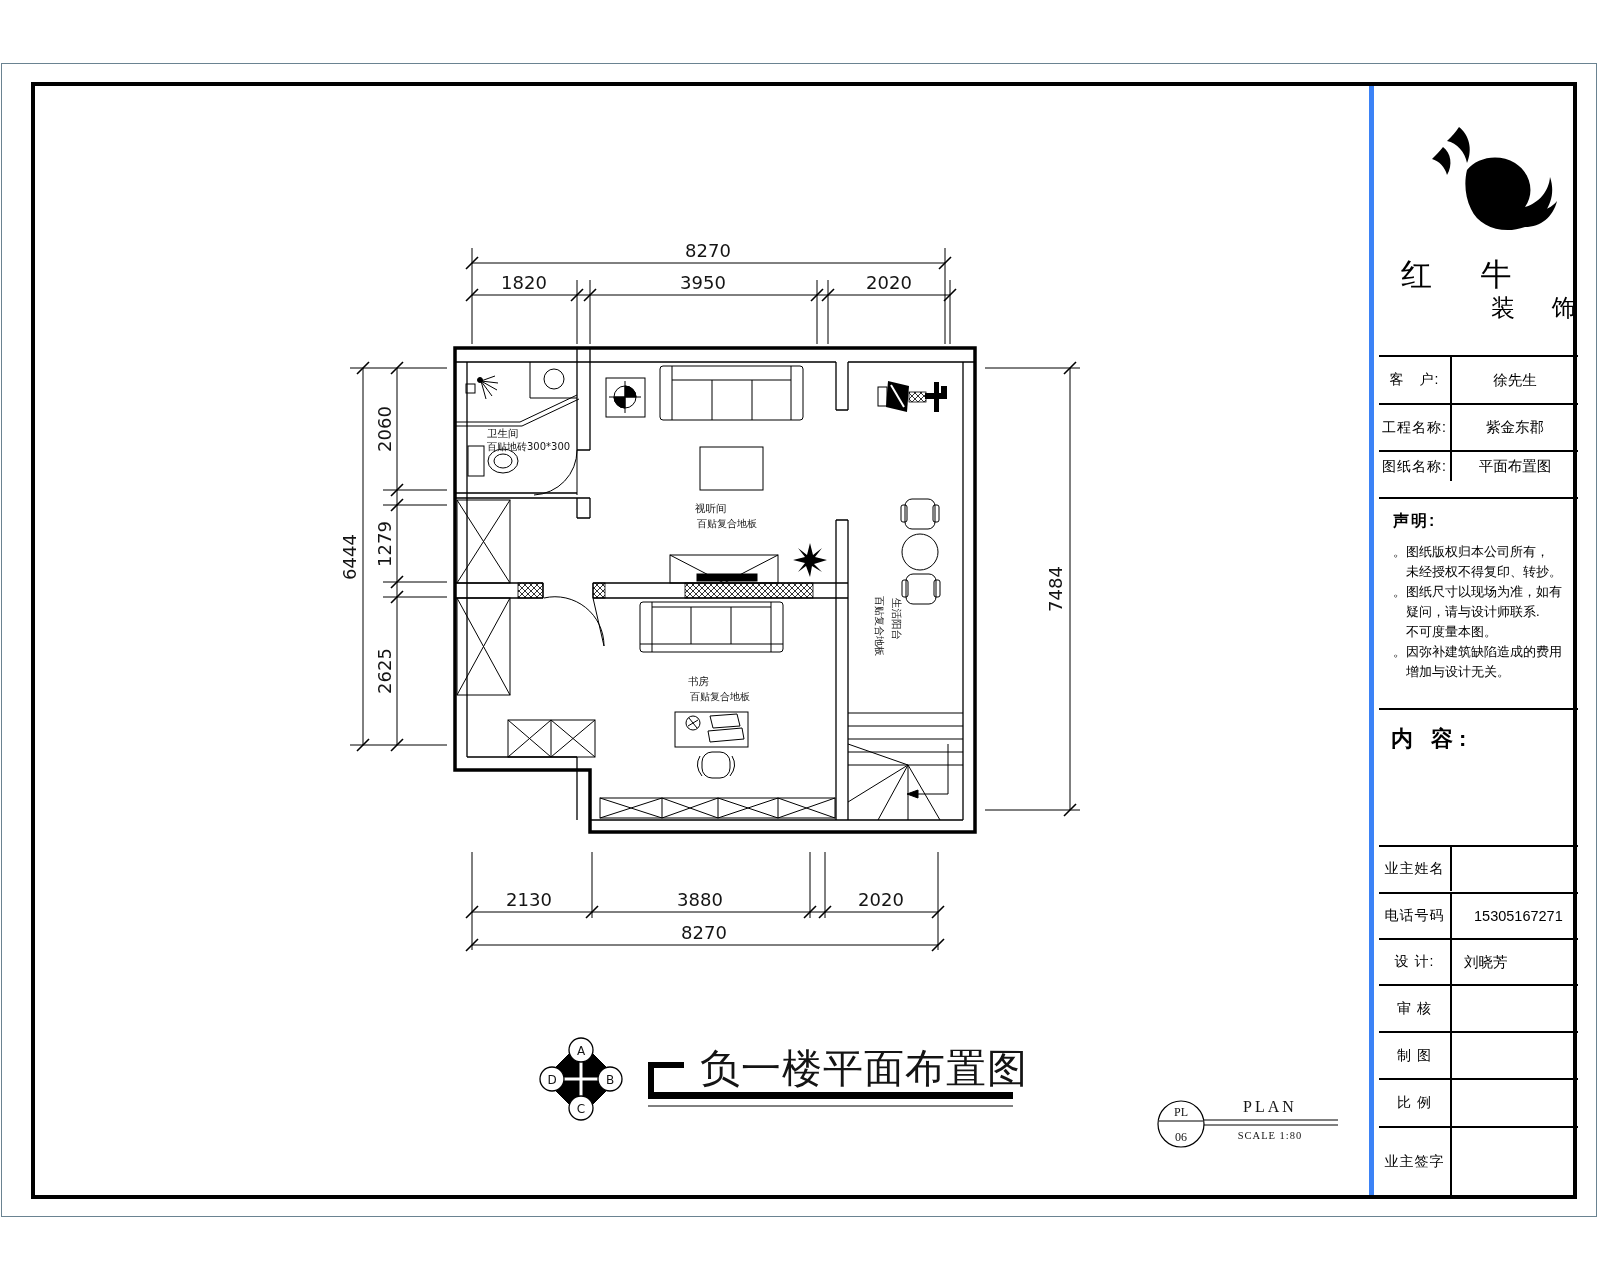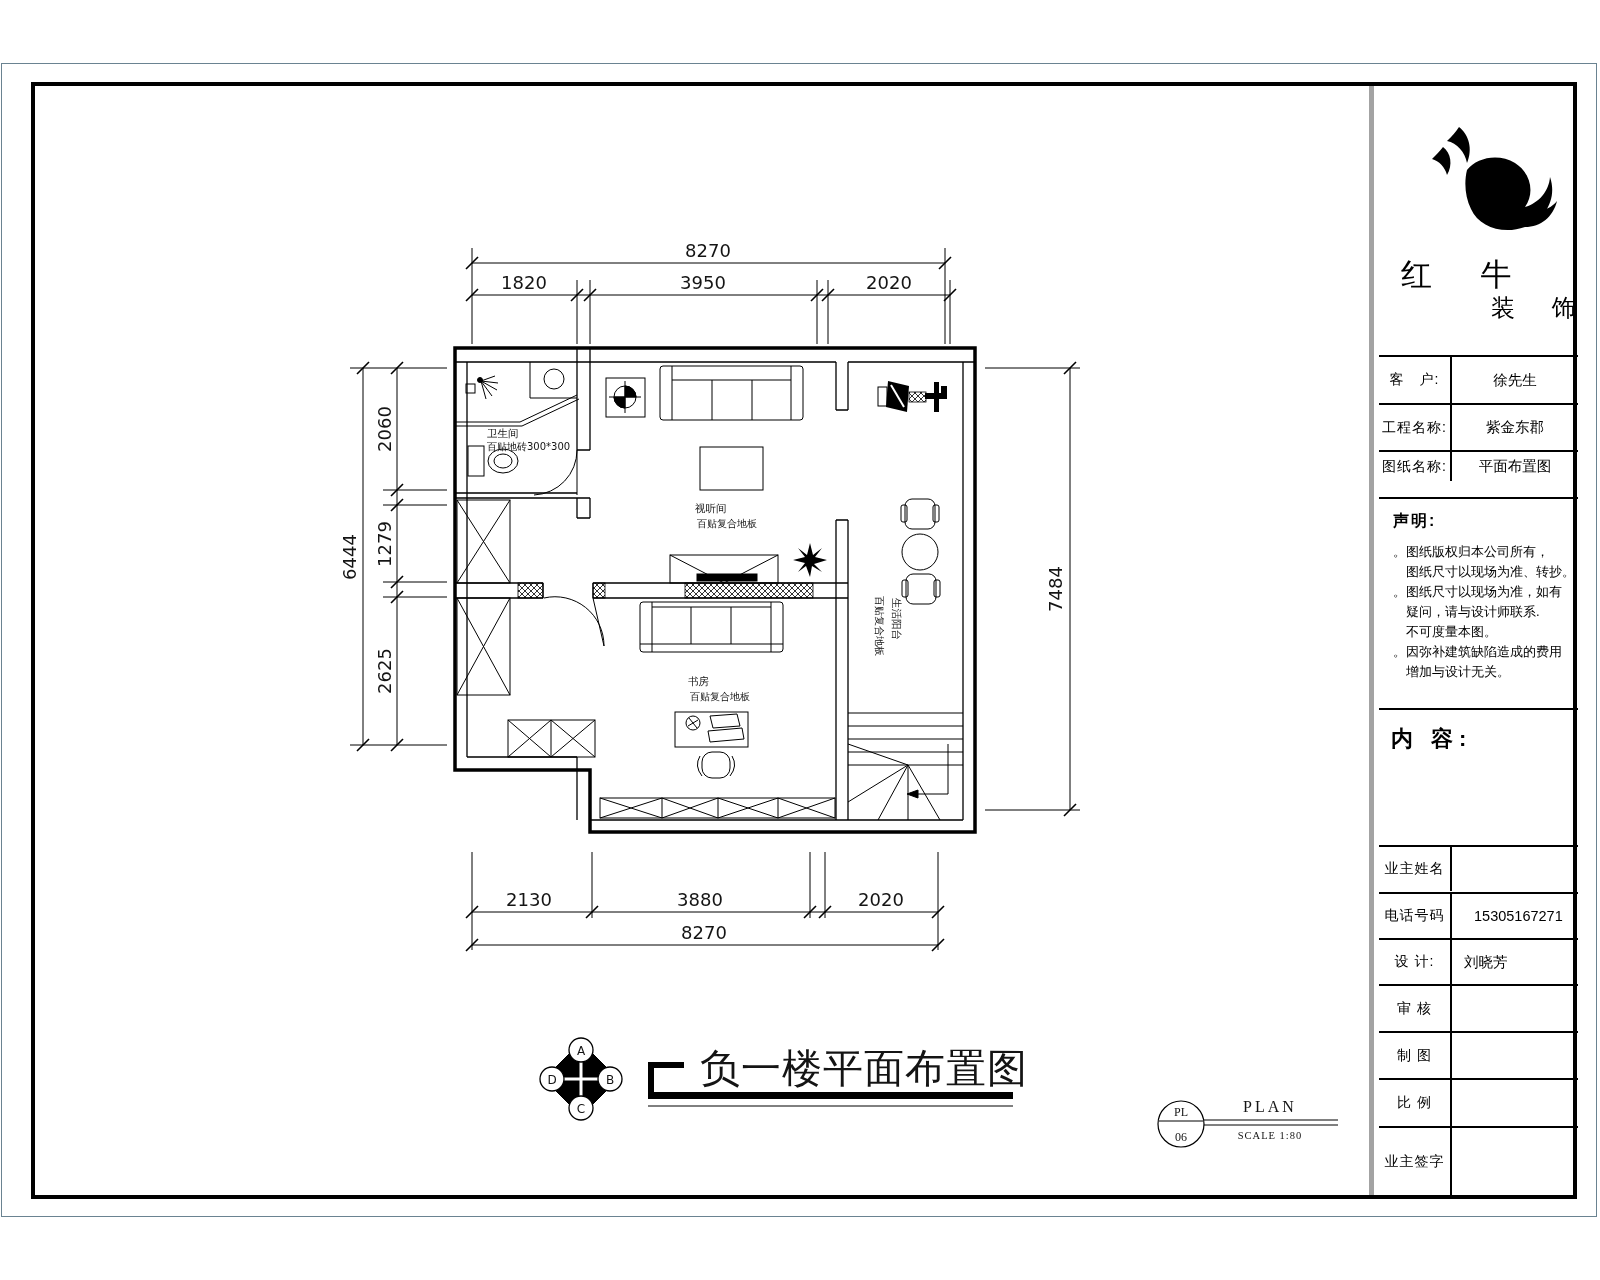--- a/index.html
+++ b/index.html
@@ -11,21 +11,21 @@
         border:4px solid #000;box-sizing:border-box;}
   svg{position:absolute;left:0;top:0;}
   svg text{font-family:"DejaVu Sans","Liberation Sans",sans-serif;fill:#141414;}
   .dimtxt{font-size:18px;}
   .roomtxt{font-size:10.5px;}
   .finishtxt{font-size:10px;}
   .serif{font-family:"Liberation Serif","DejaVu Serif",serif;}
 
   
   #tb{position:absolute;left:1369px;top:86px;width:204px;height:1109px;
-      border-left:5px solid #a3a3a3;box-sizing:content-box;}
+      border-left:5px solid #3b82f6;box-sizing:content-box;}
   .tb-row{position:absolute;left:5px;right:0;display:flex;border-top:2px solid #000;box-sizing:border-box;}
   .tb-label{width:73px;border-right:2px solid #000;display:flex;align-items:center;
       justify-content:center;font-size:14px;letter-spacing:1px;box-sizing:border-box;text-align:center;}
   .tb-value{flex:1;display:flex;align-items:center;justify-content:center;font-size:14.5px;}
   .tb-value.left{justify-content:flex-start;padding-left:12px;}
   #tb-logo{position:absolute;left:5px;top:0;right:0;height:269px;}
   #brand-main{position:absolute;left:22px;top:168px;font-size:31px;letter-spacing:20px;white-space:nowrap;}
   #brand-sub{position:absolute;left:112px;top:206px;font-size:24px;letter-spacing:15px;white-space:nowrap;}
   #stmt{position:absolute;left:5px;right:0;top:411px;height:211px;border-top:2px solid #000;
         box-sizing:border-box;padding:12px 6px 0 14px;}
@@ -275,21 +275,21 @@
       <div class="tb-value">徐先生</div>
     </div>
     <div class="tb-row" style="top:364px;height:31px;">
       <div class="tb-label">图纸名称:</div>
       <div class="tb-value">平面布置图</div>
     </div>
 
     <div id="stmt">
       <h3>声明:</h3>
       <div class="stmt-line">。图纸版权归本公司所有，</div>
-      <div class="stmt-line">　图纸尺寸以现场为准、转抄。</div>
+      <div class="stmt-line">　未经授权不得复印、转抄。</div>
       <div class="stmt-line">。图纸尺寸以现场为准，如有</div>
       <div class="stmt-line">　疑问，请与设计师联系.</div>
       <div class="stmt-line">　不可度量本图。</div>
       <div class="stmt-line">。因弥补建筑缺陷造成的费用</div>
       <div class="stmt-line">　增加与设计无关。</div>
     </div>
 
     <div id="content-cell">
       <span class="big">内 容:</span>
     </div>

